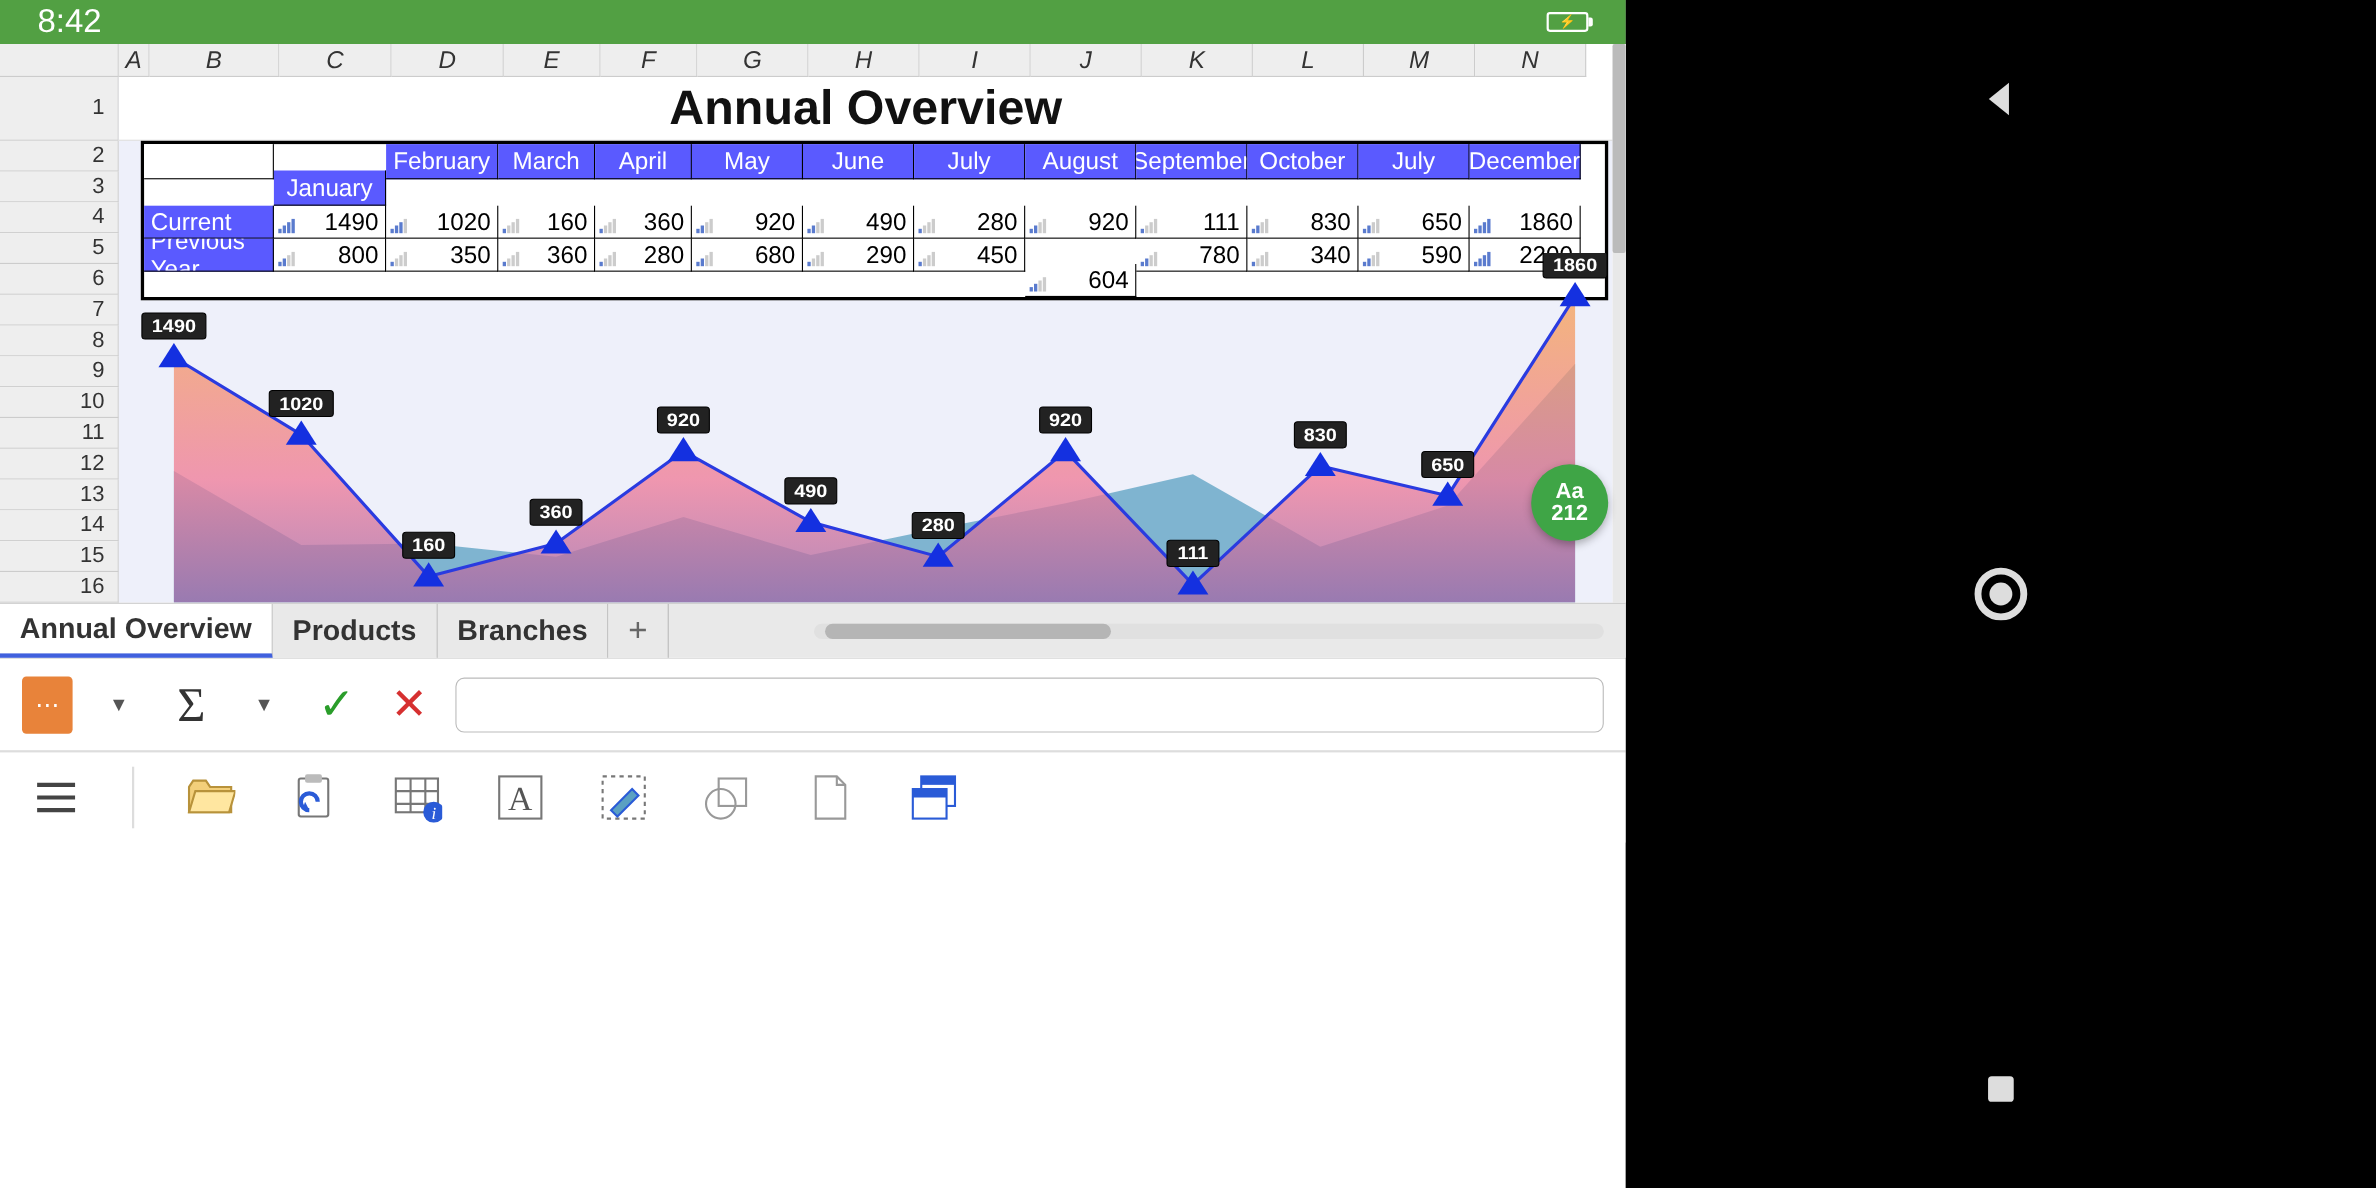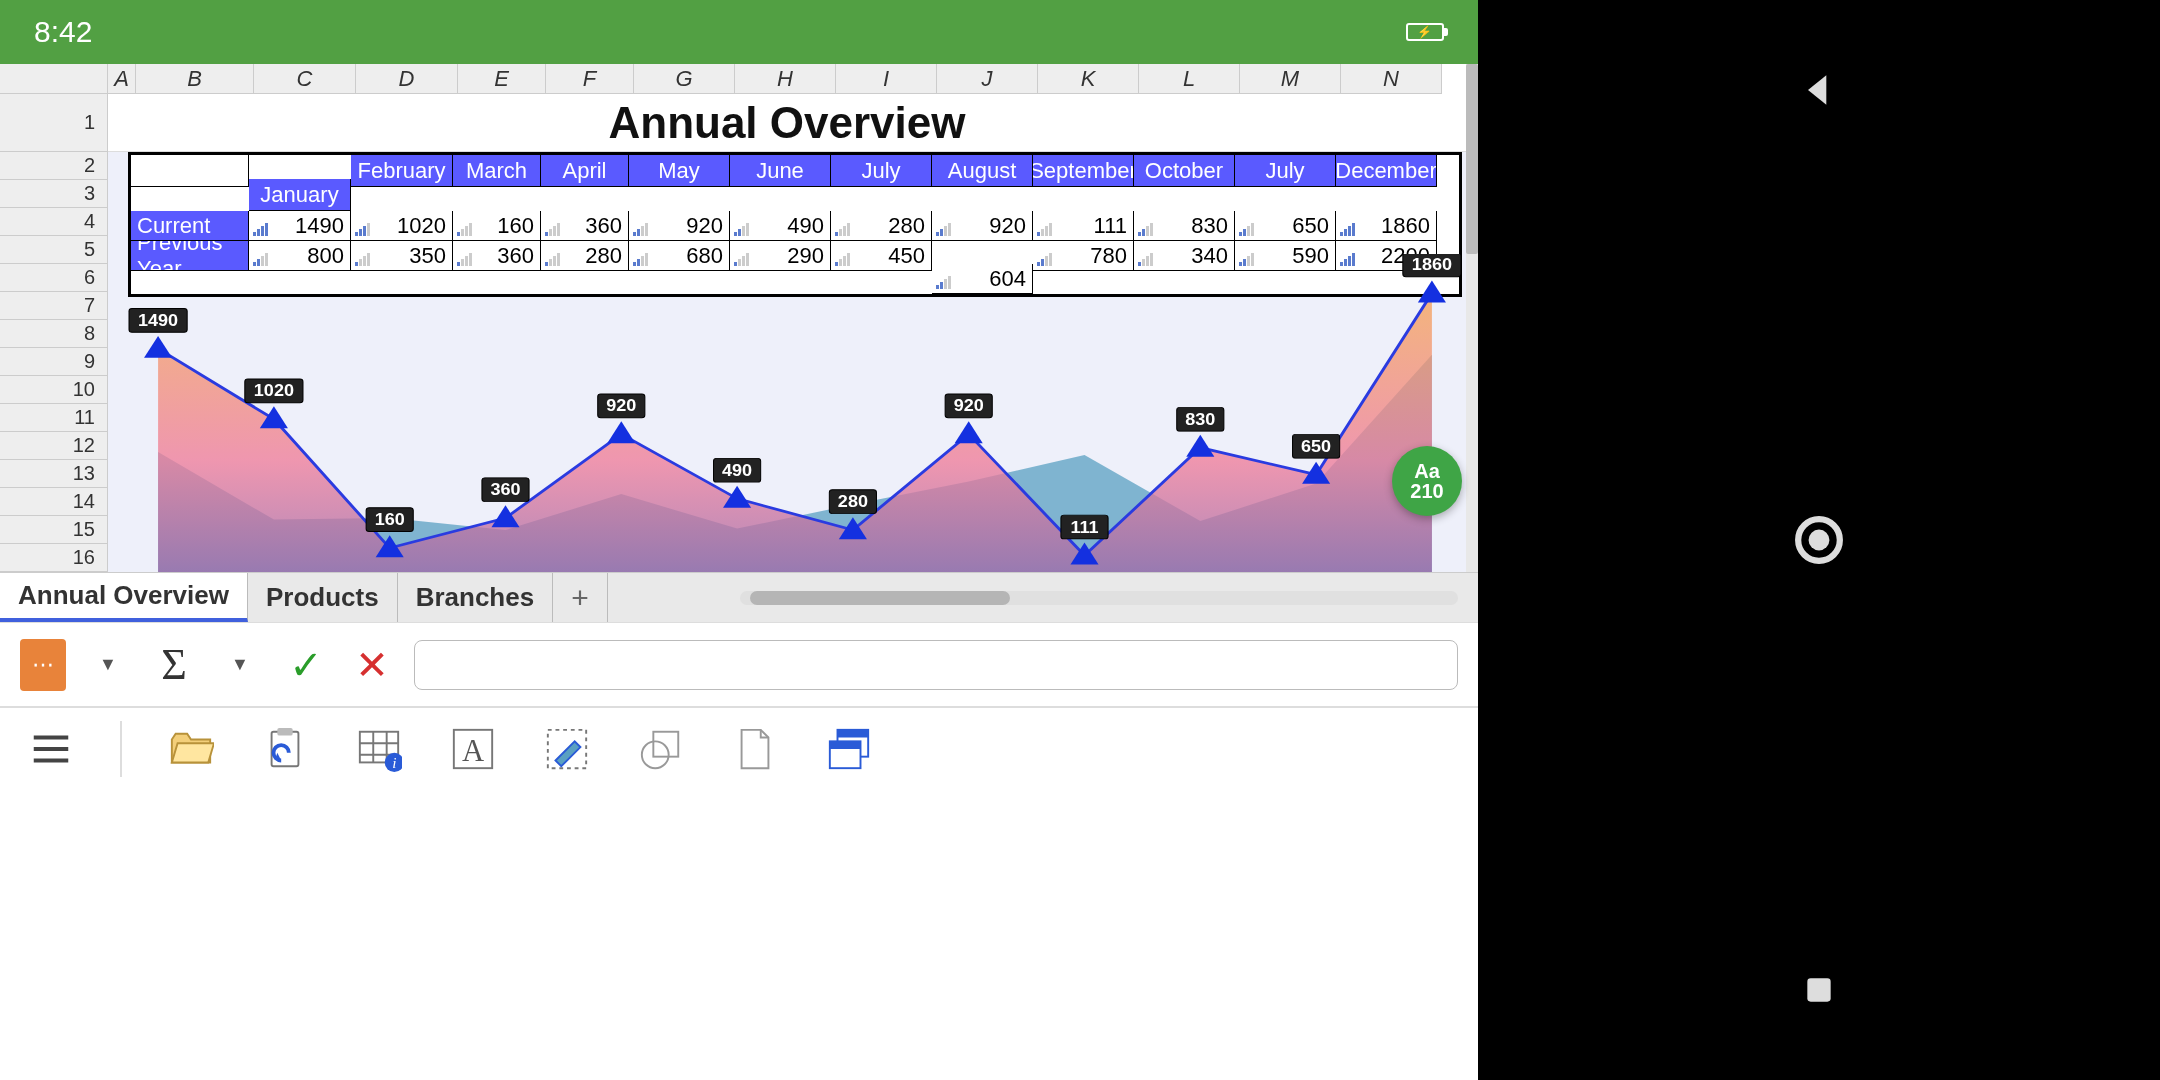--- a/index.html
+++ b/index.html
@@ -3,21 +3,21 @@
 <meta charset="utf-8">
 <style>
   * { box-sizing: border-box; margin: 0; padding: 0; }
   html, body { width: 2160px; height: 1080px; font-family: Arial, sans-serif; overflow: hidden; background: #000; }
   
   .app-root { display: flex; width: 2160px; height: 1080px; }
   .main-pane { width: 1478px; height: 1080px; background: #fff; display: flex; flex-direction: column; }
   .nav-pane { width: 682px; height: 1080px; background: #000; display: flex; flex-direction: column; justify-content: space-between; align-items: center; padding: 60px 0; }
 
   
-  .status-bar { height: 64px; background: #52a043; display: flex; align-items: center; justify-content: space-between; padding: 0 34px; color: #fff; font-size: 30px; }
+  .status-bar { height: 40px; background: #52a043; display: flex; align-items: center; justify-content: space-between; padding: 0 34px; color: #fff; font-size: 30px; }
   .battery-icon { width: 38px; height: 18px; border: 2px solid #fff; border-radius: 3px; position: relative; display: flex; align-items: center; justify-content: center; }
   .battery-icon::after { content:""; position:absolute; right:-6px; top:3px; width:4px; height:8px; background:#fff; border-radius: 0 2px 2px 0; }
   .battery-bolt { font-size:12px; }
 
   
   .sheet-area { flex: 0 0 508px; display: flex; background:#fff; position:relative; overflow:hidden; }
   .corner { width:108px; height:30px; background:#eee; border-right:1px solid #ccc; border-bottom:1px solid #ccc; position:absolute; left:0; top:0; }
   .col-headers { position:absolute; left:108px; top:0; height:30px; display:flex; }
   .col-h { background:#eee; border-right:1px solid #ccc; border-bottom:1px solid #ccc; display:flex; align-items:center; justify-content:center; font-size:22px; font-style:italic; color:#333; }
   .row-headers { position:absolute; left:0; top:30px; width:108px; }
@@ -414,21 +414,21 @@
               <rect x="1271" y="-1.0400000000000205" width="58" height="26" rx="3" class="dlabel-bg"></rect>
               <text x="1300" y="17.95999999999998" text-anchor="middle" class="dlabel">1860</text>
             </svg>
         </div>
       </div>
       <div class="vscroll">
           <div class="vscroll-thumb"></div>
         </div>
       <div class="fab">
         <span>Aa</span>
-        <span>210</span>
+        <span>212</span>
       </div>
     </div>
 
     <div class="tabs-row">
       <div id="sheetTabs" style="display:flex;">
           <div class="sheet-tab active">Annual Overview</div>
           <div class="sheet-tab">Products</div>
           <div class="sheet-tab">Branches</div>
         </div>
       <div class="sheet-tab add">+</div>

